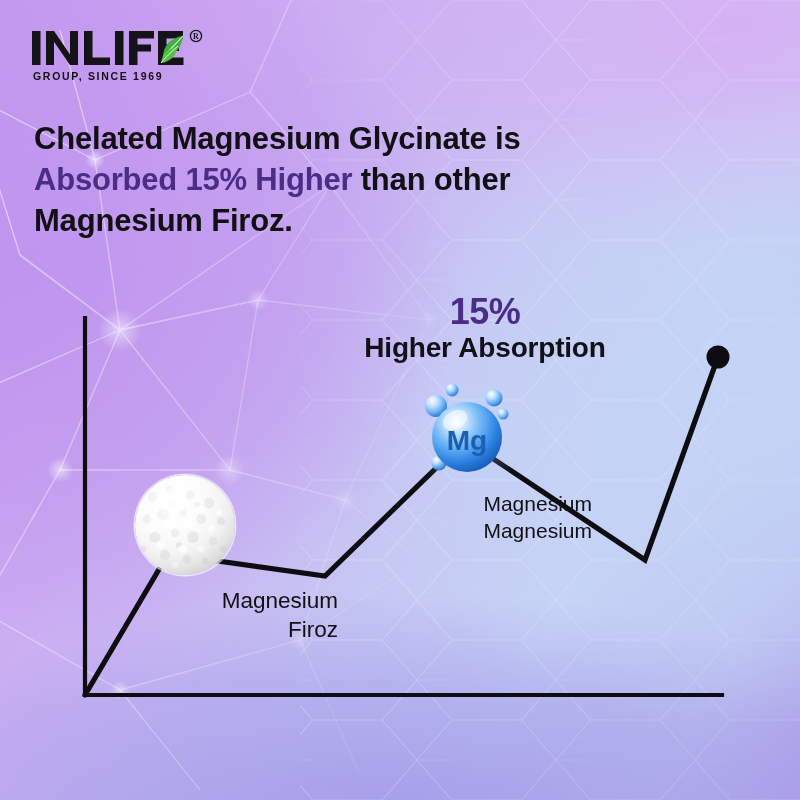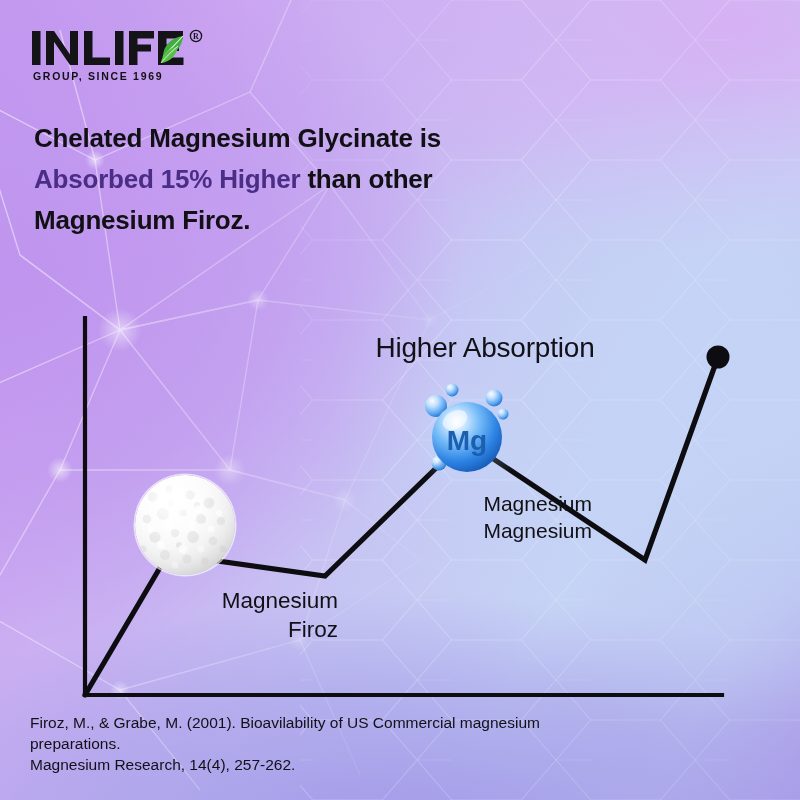--- a/index.html
+++ b/index.html
@@ -26,37 +26,37 @@
   #logo .wordmark svg{display:block;}
   #logo .tagline{
     margin-top:2px;margin-left:3px;
     font-size:10.5px;font-weight:700;letter-spacing:1.7px;color:#111014;
     font-family:"Liberation Sans",sans-serif;white-space:nowrap;
   }
 
   
   #headline{
     position:absolute;left:34px;top:118px;width:640px;
-    font-size:26px;line-height:41px;font-weight:700;color:#111014;
+    font-size:31px;line-height:41px;font-weight:700;color:#111014;
     letter-spacing:-0.2px;
   }
   #headline .accent{color:#4a2d86;font-weight:800;}
   #headline .ln{display:block;white-space:nowrap;}
 
   
   #chart{position:absolute;left:0;top:0;width:800px;height:800px;}
 
   .callout{position:absolute;text-align:center;}
   #callout-pct{
     left:350px;top:292px;width:270px;
     font-size:36px;font-weight:800;color:#4a2d86;letter-spacing:-0.5px;line-height:40px;
   }
   #callout-sub{
     left:330px;top:330px;width:310px;
-    font-size:28px;font-weight:400;color:#121118;letter-spacing:-0.2px;line-height:36px;
+    font-size:28px;font-weight:700;color:#121118;letter-spacing:-0.2px;line-height:36px;
   }
 
   .node-label{position:absolute;text-align:right;color:#111014;font-weight:400;}
   #label-oxide{left:118px;top:586px;width:220px;font-size:22.5px;line-height:29px;}
   #label-glycinate{left:382px;top:490px;width:210px;font-size:21px;line-height:27px;}
 
   
   #powder{
     position:absolute;left:135px;top:475px;width:100px;height:100px;border-radius:50%;
     overflow:hidden;
@@ -284,30 +284,26 @@
           <circle cx="48" cy="74" r="4.6"></circle>
           <circle cx="66" cy="74" r="3.4"></circle>
         <circle cx="16" cy="54" r="3.4"></circle>
           <circle cx="84" cy="38" r="3"></circle>
           <circle cx="40" cy="90" r="3.6"></circle>
       </g>
       <circle cx="50" cy="50" r="50" fill="url(#pshade)"></circle>
     </svg>
   </div>
 
+  <div class="callout" id="callout-pct">15%</div>
   <div class="callout" id="callout-sub">Higher Absorption</div>
 
   <div class="node-label" id="label-oxide">
     <span>Magnesium</span><br>
     <span>Firoz</span>
   </div>
   <div class="node-label" id="label-glycinate">
     <span>Magnesium</span><br>
     <span>Magnesium</span>
   </div>
 
-  <div id="citation">
-    <span class="cl">Firoz, M., &amp; Grabe, M. (2001). Bioavilability of US Commercial magnesium</span>
-    <span class="cl">preparations.</span>
-    <span class="cl">Magnesium Research, 14(4), 257-262.</span>
-  </div>
 
 </div>
 
 </body></html>

